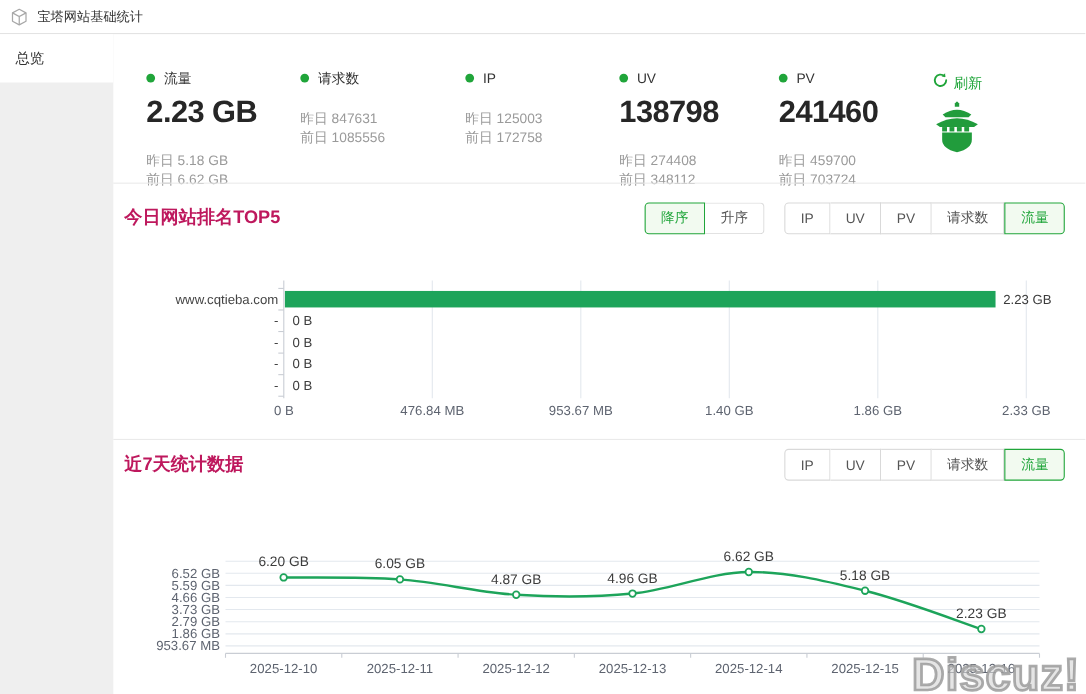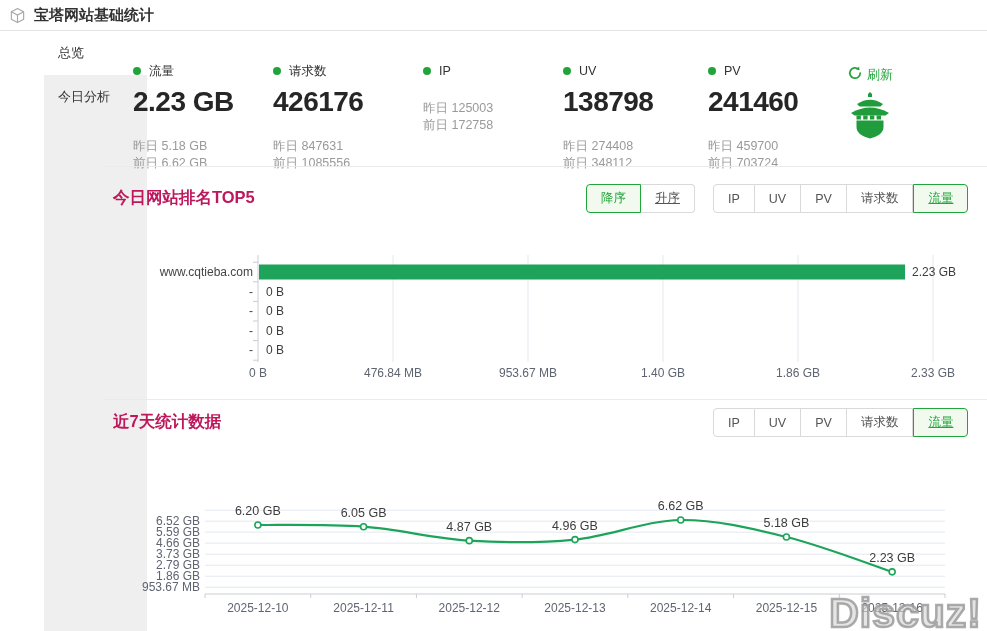--- a/index.html
+++ b/index.html
@@ -2,23 +2,23 @@
 <html style="--green: #20a53a;"><head>
 <meta charset="utf-8">
 <style>
   html,body{margin:0;padding:0;background:#fff;}
   .app{position:relative;width:987px;height:631px;background:#fff;overflow:hidden;
        font-family:"Liberation Sans","DejaVu Sans",sans-serif;color:#333;}
   
   .topbar{position:absolute;left:0;top:0;width:987px;height:30px;background:#fff;
           border-bottom:1px solid #e3e3e3;display:flex;align-items:center;}
   .topbar .logo{margin:0 8px 0 9px;display:flex;align-items:center;}
-  .topbar .title{font-size:15px;font-weight:700;color:#333;}
-  
-  .sidebar{position:absolute;left:0;top:31px;width:103px;height:600px;background:#efefef;margin-left:44px;}
+  .topbar .title{font-size:12px;font-weight:400;color:#333;}
+  
+  .sidebar{position:absolute;left:0;top:31px;width:103px;height:600px;background:#efefef;}
   .side-item{height:44px;line-height:44px;padding-left:14px;font-size:13px;color:#333;cursor:pointer;}
   .side-item.active{background:#fff;}
   
   .stat-card{position:absolute;top:62px;width:140px;}
   .stat-head{display:flex;align-items:center;height:18px;}
   .stat-dot{width:8px;height:8px;border-radius:50%;margin-right:8px;}
   .stat-label{font-size:12.5px;color:#333;}
   .stat-value{font-size:28px;font-weight:700;color:#262626;margin-top:6px;letter-spacing:-.5px;}
   .stat-sub{font-size:12.5px;color:#9a9a9a;line-height:17px;}
   .stat-sub.first{margin-top:20px;}
@@ -26,21 +26,21 @@
   .refresh-text{font-size:13px;margin-left:5px;}
   .pagoda{position:absolute;left:846px;top:92px;}
   .divider{position:absolute;left:103px;width:884px;height:0;border-top:1px solid #eaeaea;}
   
   .sec-title{position:absolute;left:113px;font-size:16.5px;font-weight:700;color:#be185d;}
   .btn-group{position:absolute;display:inline-flex;height:29px;}
   .btn{display:flex;align-items:center;justify-content:center;padding:0 14px;font-size:12.5px;
        color:#555;background:#fff;border:1px solid #d9d9d9;border-left-width:0;cursor:pointer;
        white-space:nowrap;box-sizing:border-box;height:29px;}
   .btn:first-child{border-left-width:1px;border-radius:4px 0 0 4px;}
-  .btn:last-child{border-radius:0 4px 4px 0;text-decoration:underline;}
+  .btn:last-child{border-radius:0 4px 4px 0;}
   .btn.active{border:1px solid var(--green,#20a53a);color:var(--green,#20a53a);background:#f2faf0;}
   
   #chart-svg{position:absolute;left:0;top:0;pointer-events:none;}
   
   .watermark{position:absolute;right:5px;bottom:-6px;font-size:41px;font-weight:800;
              color:rgba(215,215,215,.65);-webkit-text-stroke:2.5px rgba(150,150,150,.8);
              letter-spacing:1px;z-index:5;}
 </style>
 </head>
 <body>
@@ -52,39 +52,37 @@
       <svg width="17" height="17" viewBox="0 0 18 18">
         <path d="M9 1.5 15.5 5v8L9 16.5 2.5 13V5Z" fill="none" stroke="#a8a8a8" stroke-width="1.2" stroke-linejoin="round"></path>
         <path d="M2.5 5 9 8.5 15.5 5M9 8.5V16.5" fill="none" stroke="#a8a8a8" stroke-width="1.2"></path>
       </svg>
     </span>
     <span class="title">宝塔网站基础统计</span>
   </div>
 
   <div class="sidebar">
     <div class="side-item active">总览</div>
-    <div class="side-item">今日分析</div>
   </div>
 
   <div id="stats-row">
       <div class="stat-card" style="left: 133px;">
         <div class="stat-head">
           <div class="stat-dot" style="background: rgb(32, 165, 58);"></div>
           <div class="stat-label">流量</div>
         </div>
         <div class="stat-value">2.23 GB</div>
         <div class="stat-sub first">昨日 5.18 GB</div>
         <div class="stat-sub">前日 6.62 GB</div>
       </div>
       <div class="stat-card" style="left: 273px;">
         <div class="stat-head">
           <div class="stat-dot" style="background: rgb(32, 165, 58);"></div>
           <div class="stat-label">请求数</div>
         </div>
-        <div class="stat-value">426176</div>
         <div class="stat-sub first">昨日 847631</div>
         <div class="stat-sub">前日 1085556</div>
       </div>
       <div class="stat-card" style="left: 423px;">
         <div class="stat-head">
           <div class="stat-dot" style="background: rgb(32, 165, 58);"></div>
           <div class="stat-label">IP</div>
         </div>
         <div class="stat-sub first">昨日 125003</div>
         <div class="stat-sub">前日 172758</div>

